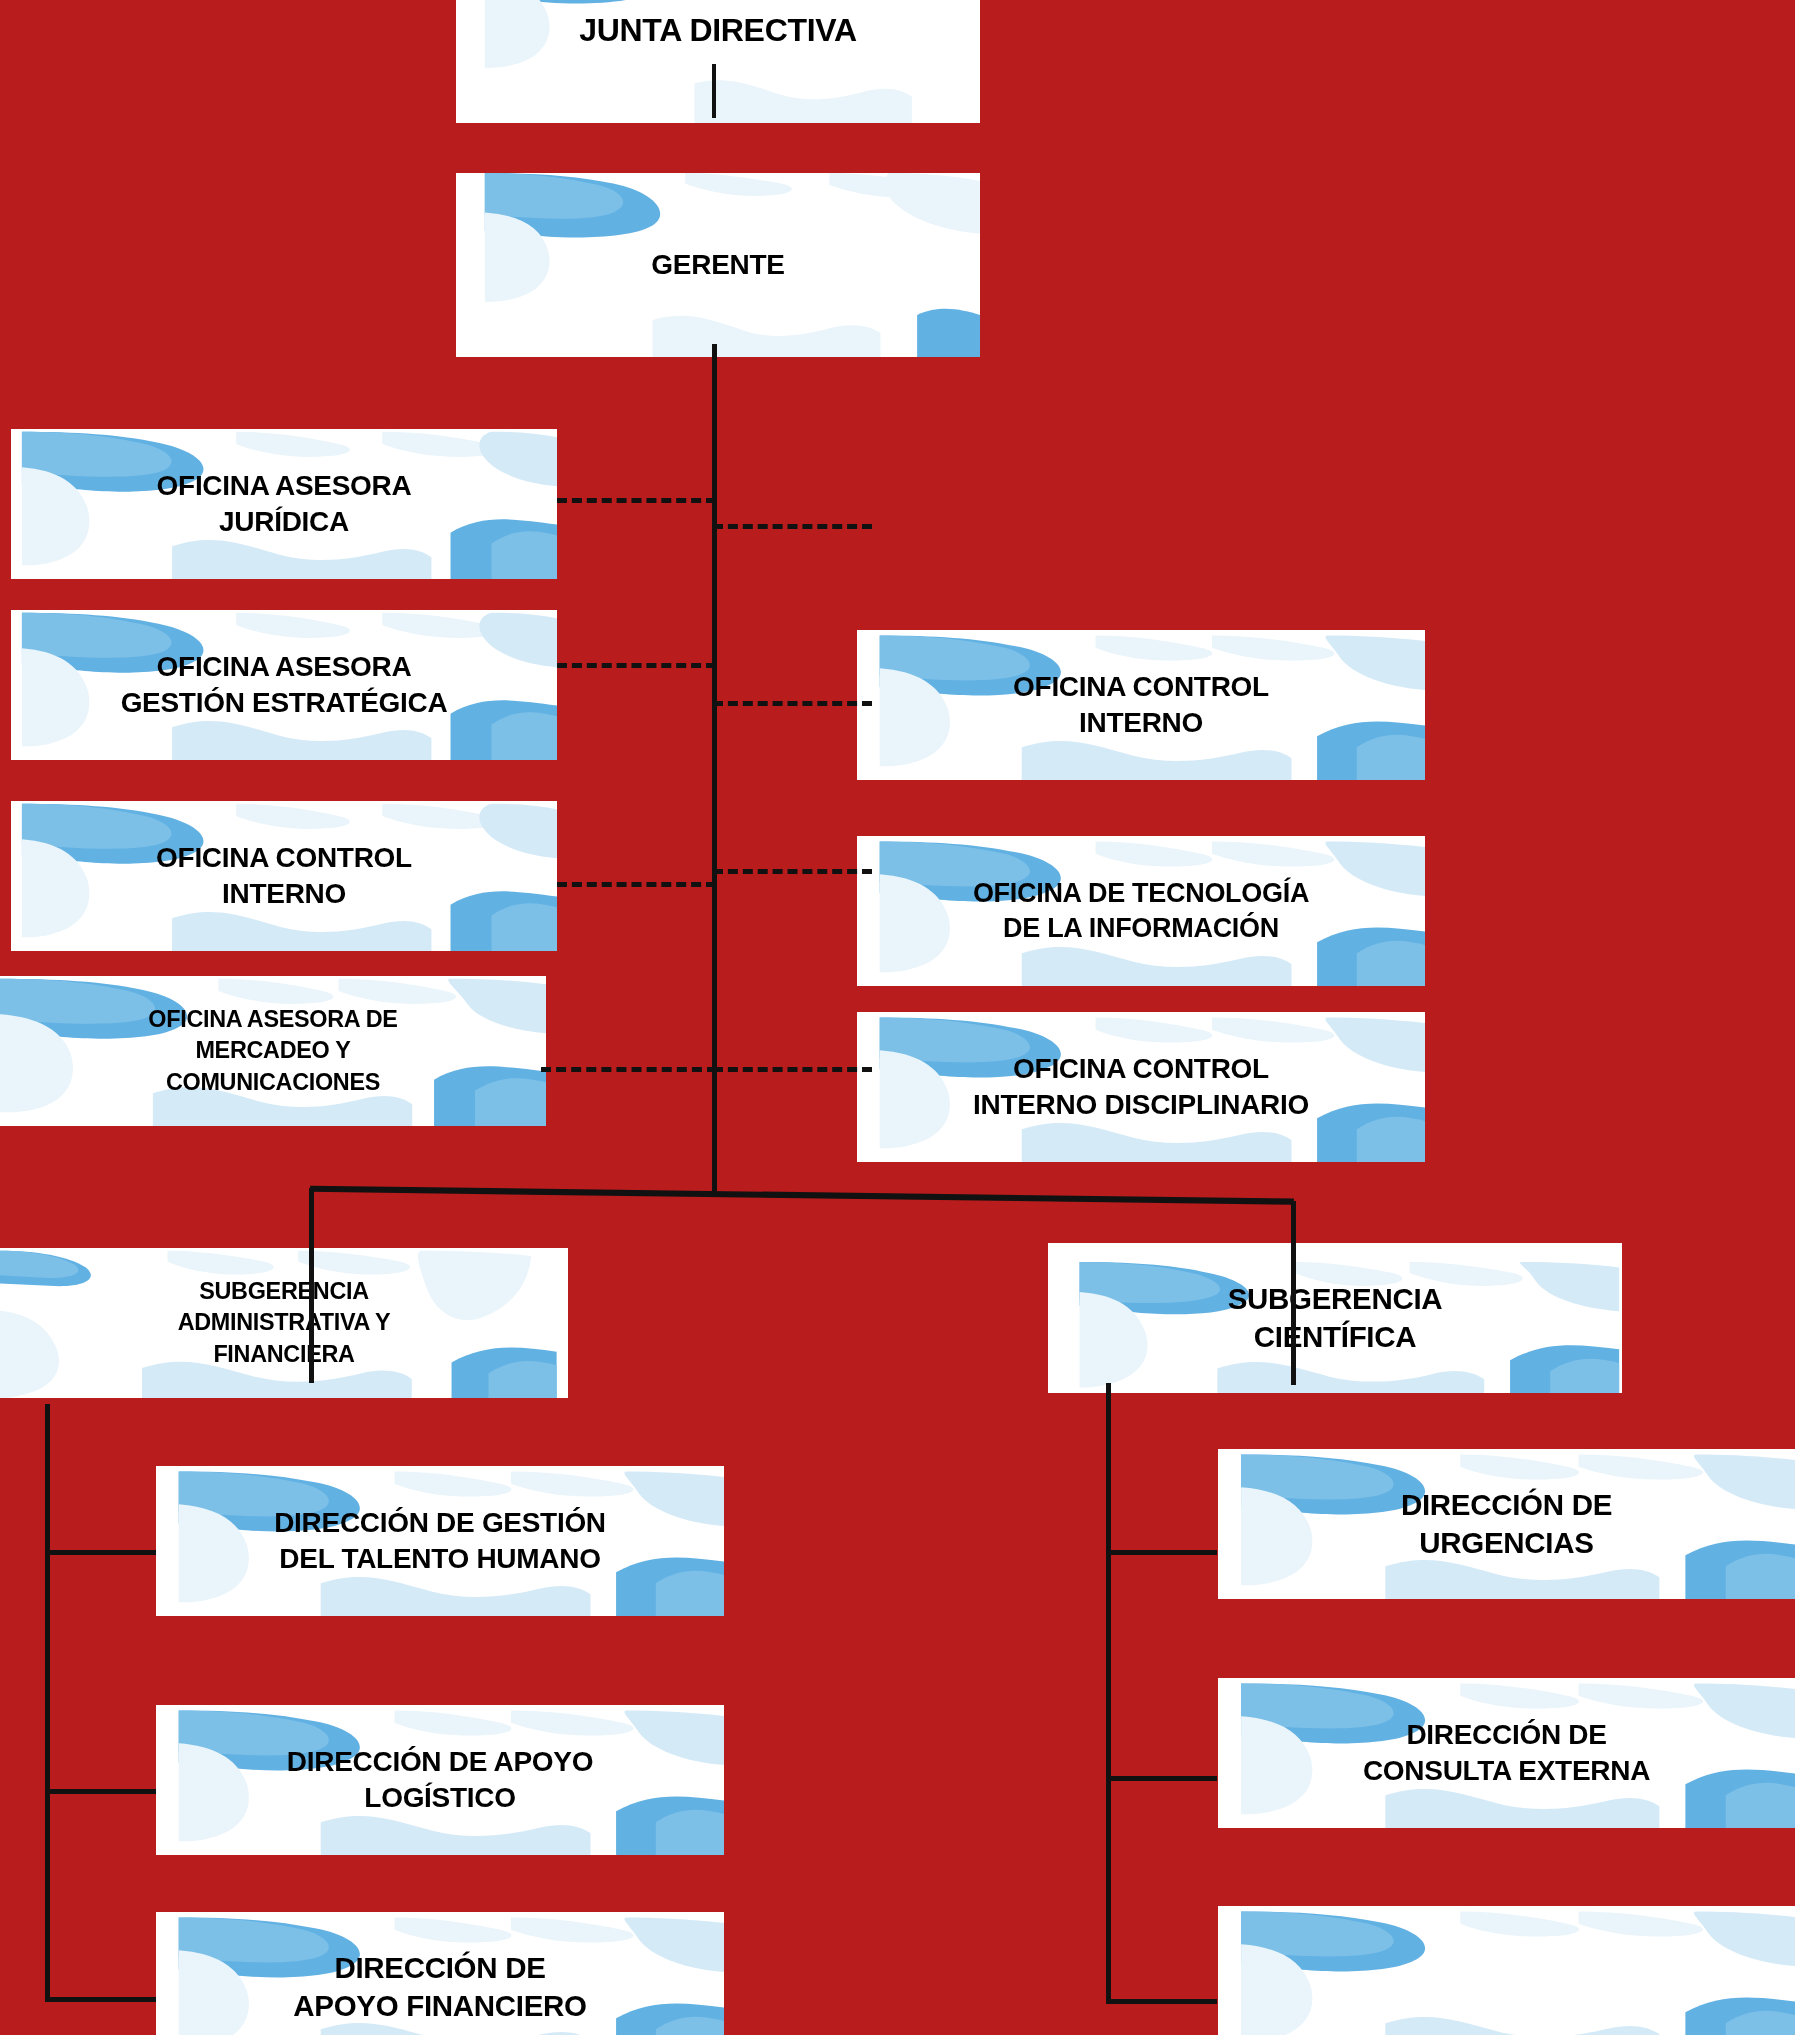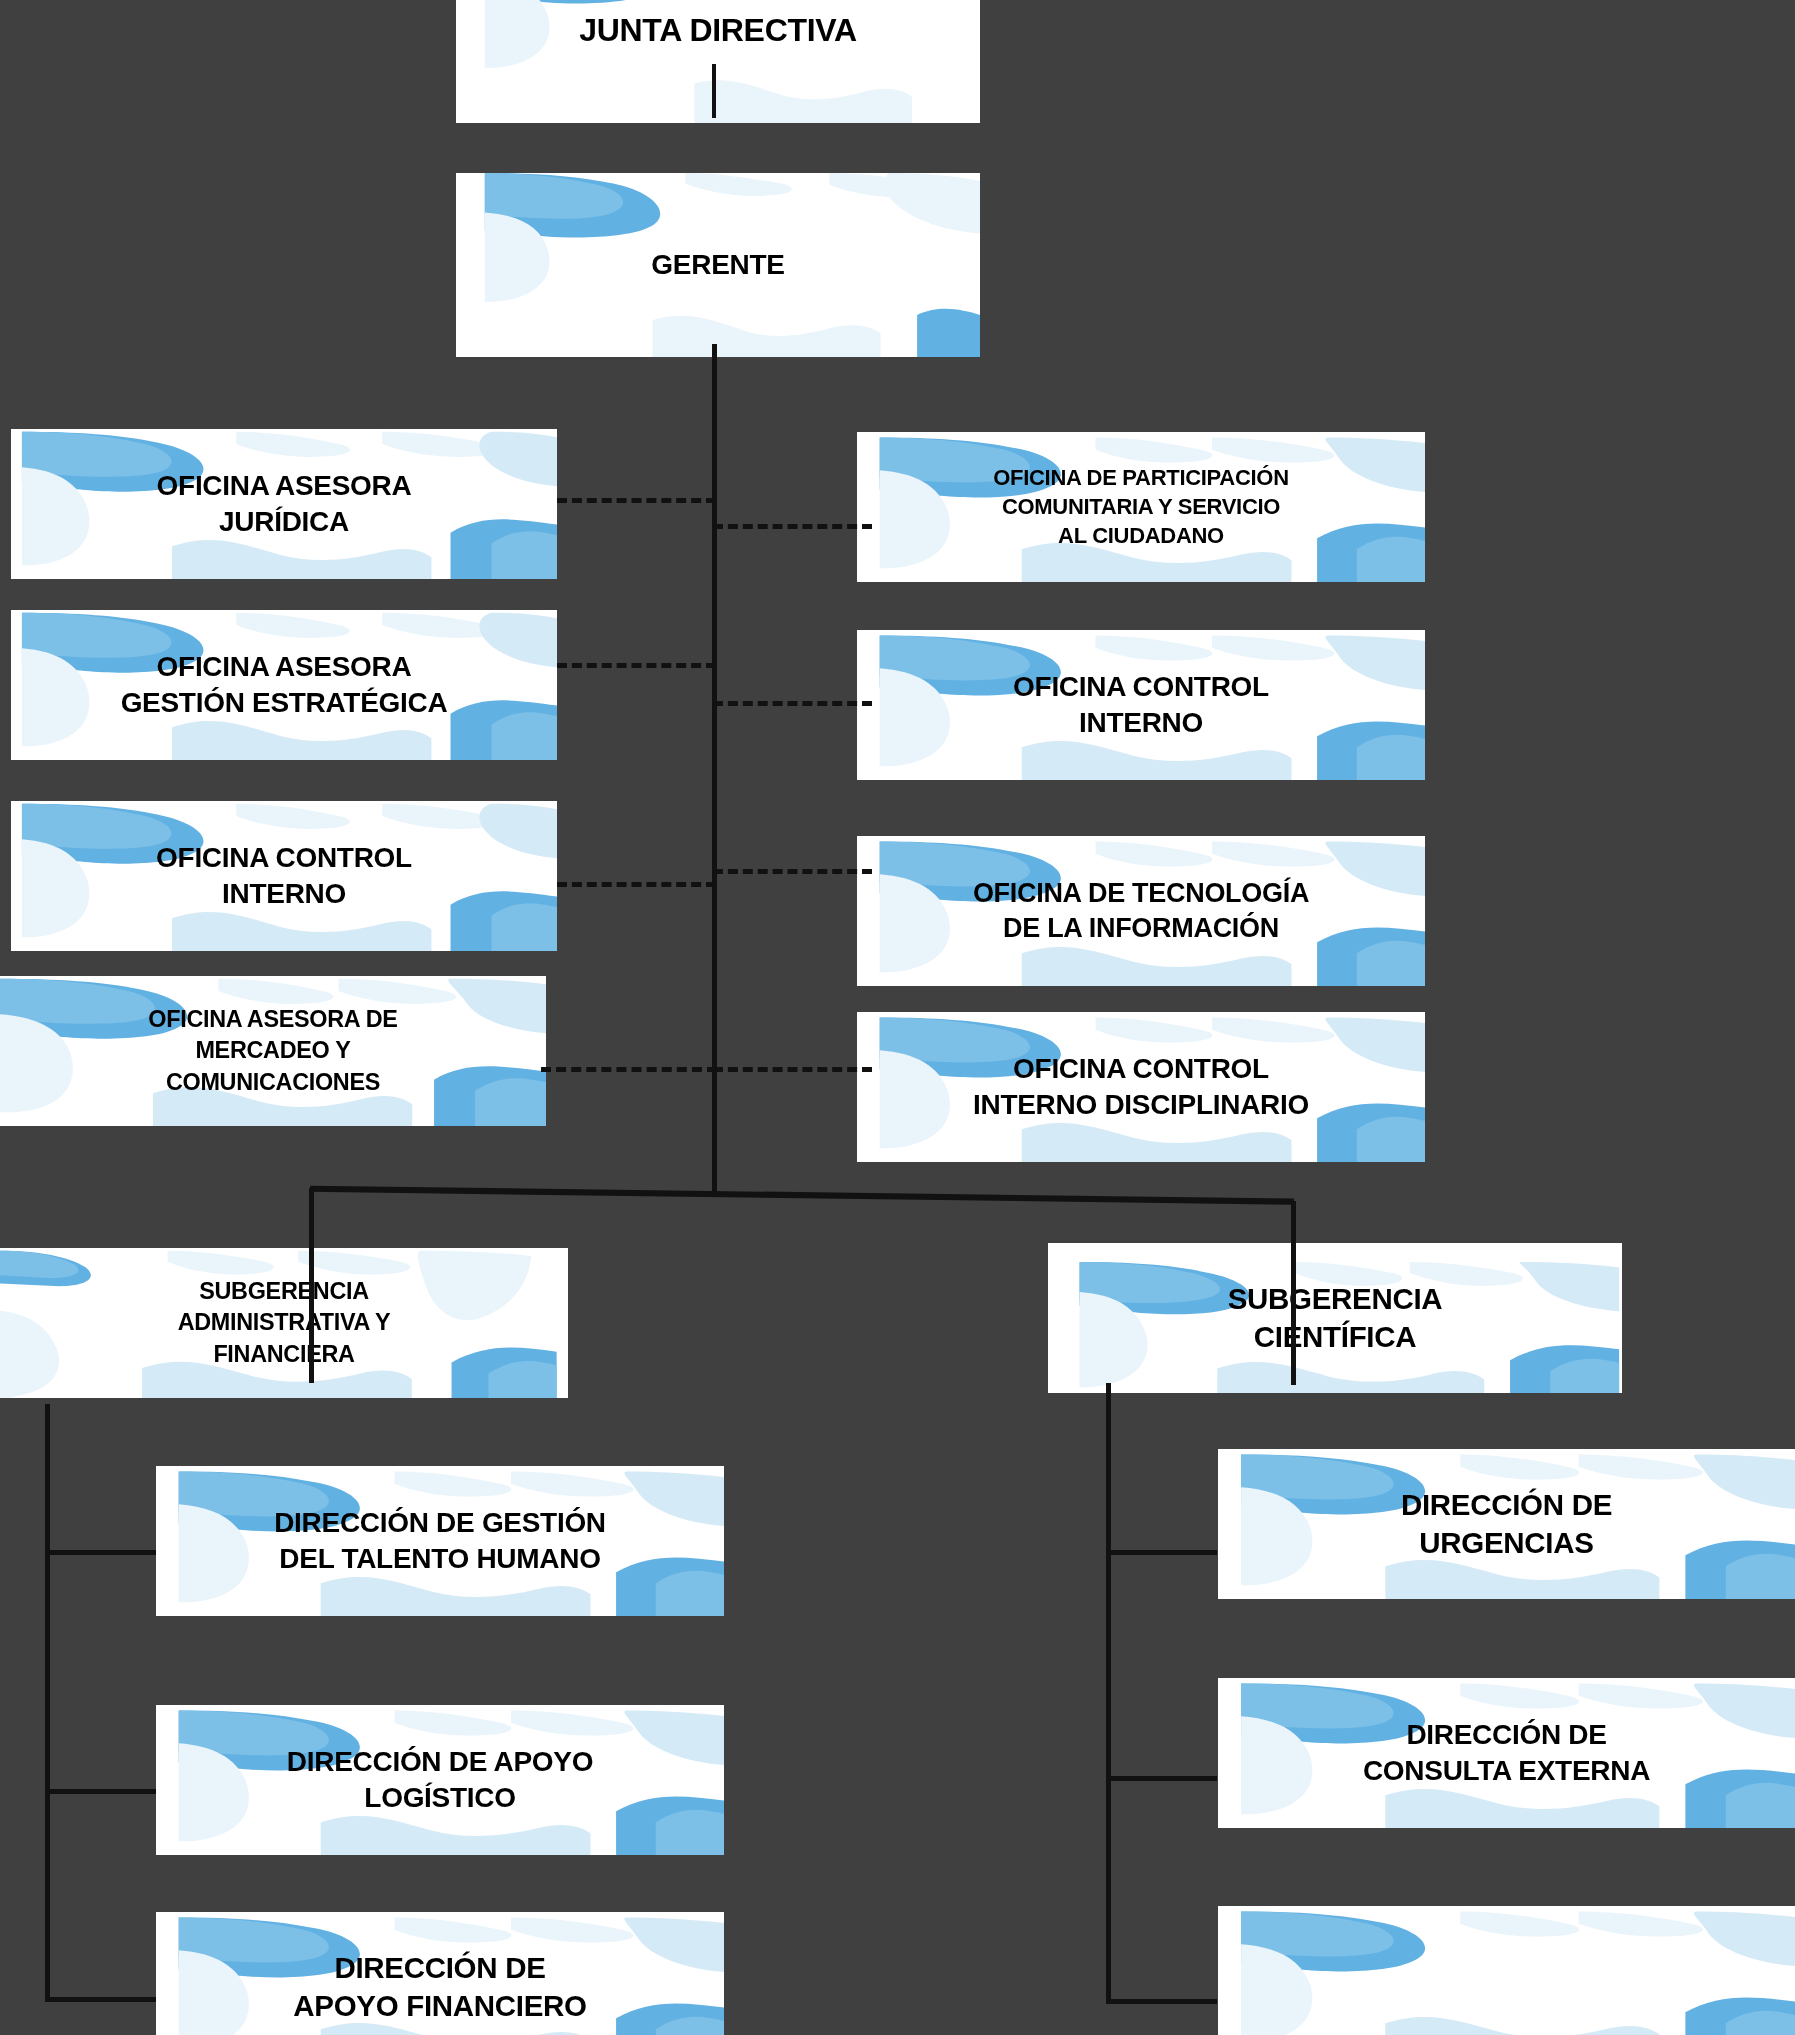--- a/index.html
+++ b/index.html
@@ -4,21 +4,21 @@
 <style>
   html,body{margin:0;padding:0;background:#ffffff;}
   body{
     font-family:"Liberation Sans","DejaVu Sans",sans-serif;
     -webkit-font-smoothing:antialiased;
   }
   #stage{
     position:relative;
     width:1795px;
     height:2035px;
-    background:#404040;
+    background:#b91c1c;
     overflow:hidden;
   }
 
   
   .card{
     position:absolute;
     box-sizing:border-box;
     background:#ffffff;
   }
   .card .deco{
@@ -143,38 +143,20 @@
         <path d="M352,2 C370,2 386,3 400,6 L400,42 C376,40 354,32 346,20 C340,11 344,4 352,2 Z" fill="#d5eaf7"></path>
         <path d="M118,86 C148,76 168,84 196,92 C222,99 248,96 272,90 C288,86 300,88 308,94 L308,110 L118,110 Z" fill="#d5eaf7"></path>
         <path d="M322,76 C346,62 368,66 400,70 L400,110 L322,110 Z" fill="#62b1e3"></path>
         <path d="M352,84 C370,72 384,74 400,78 L400,110 L352,110 Z" fill="#7cc0e8"></path>
       </svg>
     </div>
     <div class="label" style="font-size:28px;">OFICINA ASESORA
 JURÍDICA</div>
   </div>
 
-  <div class="card" style="left:857px;top:432px;width:568px;height:150px;">
-    <div class="deco">
-      <svg viewBox="0 0 400 110" preserveAspectRatio="none">
-        <path d="M16,4 C54,4 84,6 112,12 C142,18 152,32 136,40 C114,52 56,48 40,44 L16,42 Z" fill="#62b1e3"></path>
-        <path d="M16,4 C50,4 78,7 104,13 C122,18 128,28 114,33 C94,40 48,36 16,34 Z" fill="#7cc0e8"></path>
-        <path d="M16,28 C42,30 58,40 64,58 C70,80 56,94 36,98 C28,100 20,100 16,100 Z" fill="#e9f4fb"></path>
-        <path d="M168,4 C194,4 220,8 242,13 C256,16 252,21 232,22 C206,24 182,19 168,13 Z" fill="#e9f4fb"></path>
-        <path d="M250,4 C278,4 306,8 328,13 C342,16 338,21 318,22 C290,24 266,19 250,13 Z" fill="#e9f4fb"></path>
-        <path d="M332,4 C352,4 374,5 400,8 L400,44 C372,42 348,32 340,20 C334,10 326,4 332,4 Z" fill="#d5eaf7"></path>
-        <path d="M116,86 C146,76 166,84 194,92 C220,99 246,96 270,90 C286,86 298,88 306,94 L306,110 L116,110 Z" fill="#d5eaf7"></path>
-        <path d="M324,78 C348,64 370,66 400,70 L400,110 L324,110 Z" fill="#62b1e3"></path>
-        <path d="M352,86 C370,74 384,76 400,80 L400,110 L352,110 Z" fill="#7cc0e8"></path>
-      </svg>
-    </div>
-    <div class="label" style="font-size:22px;line-height:1.32;">OFICINA DE PARTICIPACIÓN
-COMUNITARIA Y SERVICIO
-AL CIUDADANO</div>
-  </div>
 
   <div class="card" style="left:11px;top:610px;width:546px;height:150px;">
     <div class="deco">
       <svg viewBox="0 0 400 110" preserveAspectRatio="none">
         <path d="M8,2 C48,2 78,4 108,10 C138,16 150,30 134,38 C112,50 52,46 34,42 L8,40 Z" fill="#62b1e3"></path>
         <path d="M8,2 C44,2 72,5 98,11 C118,16 124,26 110,31 C90,38 42,34 8,32 Z" fill="#7cc0e8"></path>
         <path d="M8,28 C34,30 50,40 56,58 C62,80 48,94 28,98 C20,100 12,100 8,100 Z" fill="#e9f4fb"></path>
         <path d="M165,2 C192,2 218,6 240,11 C254,14 250,19 230,20 C204,22 180,17 165,11 Z" fill="#e9f4fb"></path>
         <path d="M272,2 C300,2 328,6 350,11 C364,14 360,19 340,20 C312,22 288,17 272,11 Z" fill="#e9f4fb"></path>
         <path d="M352,2 C370,2 386,3 400,6 L400,42 C376,40 354,32 346,20 C340,11 344,4 352,2 Z" fill="#d5eaf7"></path>

